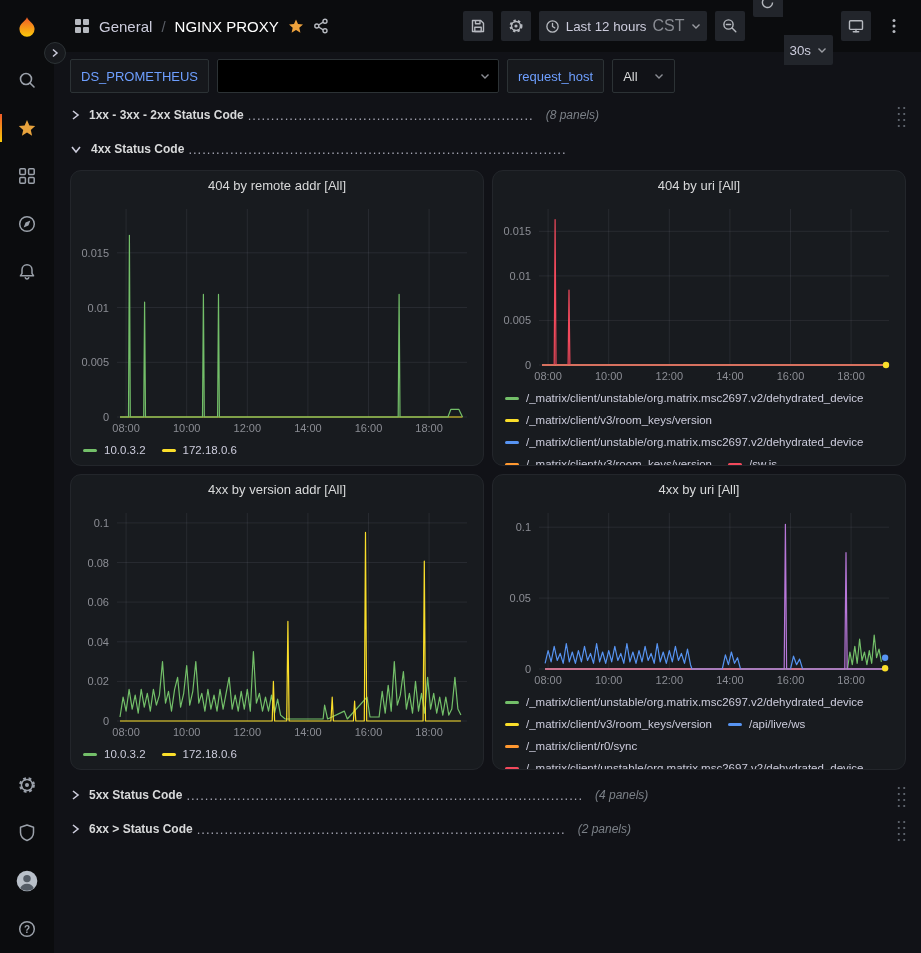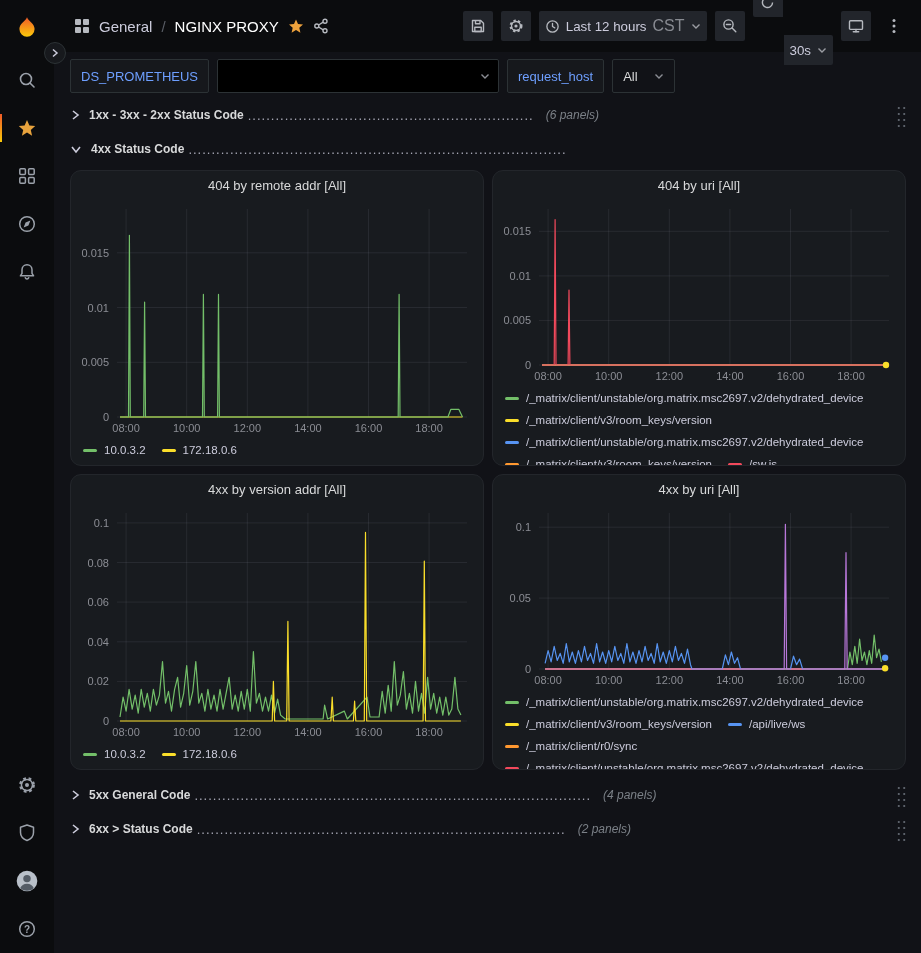--- a/index.html
+++ b/index.html
@@ -265,21 +265,21 @@
       </div>
 
       <div class="row-header">
         <span class="chev">
             <svg width="10" height="12" viewBox="0 0 10 12">
               <polyline points="3,2 8,6 3,10" fill="none" stroke="#ccccdc" stroke-width="1.6"></polyline>
             </svg>
           </span>
         <span class="rtitle">1xx - 3xx - 2xx Status Code</span>
         <span class="rdots">..............................................................</span>
-        <span class="rcount">(6 panels)</span>
+        <span class="rcount">(8 panels)</span>
         <div class="drag-handle"></div>
       </div>
 
       <div class="row-header">
         <span class="chev">
             <svg width="12" height="10" viewBox="0 0 12 10">
               <polyline points="2,3 6,8 10,3" fill="none" stroke="#ccccdc" stroke-width="1.6"></polyline>
             </svg>
           </span>
         <span class="rtitle">4xx Status Code</span>
@@ -528,21 +528,21 @@
             </div>
         </div>
       </div>
 
       <div class="row-header">
         <span class="chev">
             <svg width="10" height="12" viewBox="0 0 10 12">
               <polyline points="3,2 8,6 3,10" fill="none" stroke="#ccccdc" stroke-width="1.6"></polyline>
             </svg>
           </span>
-        <span class="rtitle">5xx General Code</span>
+        <span class="rtitle">5xx Status Code</span>
         <span class="rdots">......................................................................................</span>
         <span class="rcount">(4 panels)</span>
         <div class="drag-handle"></div>
       </div>
 
       <div class="row-header">
         <span class="chev">
             <svg width="10" height="12" viewBox="0 0 10 12">
               <polyline points="3,2 8,6 3,10" fill="none" stroke="#ccccdc" stroke-width="1.6"></polyline>
             </svg>

